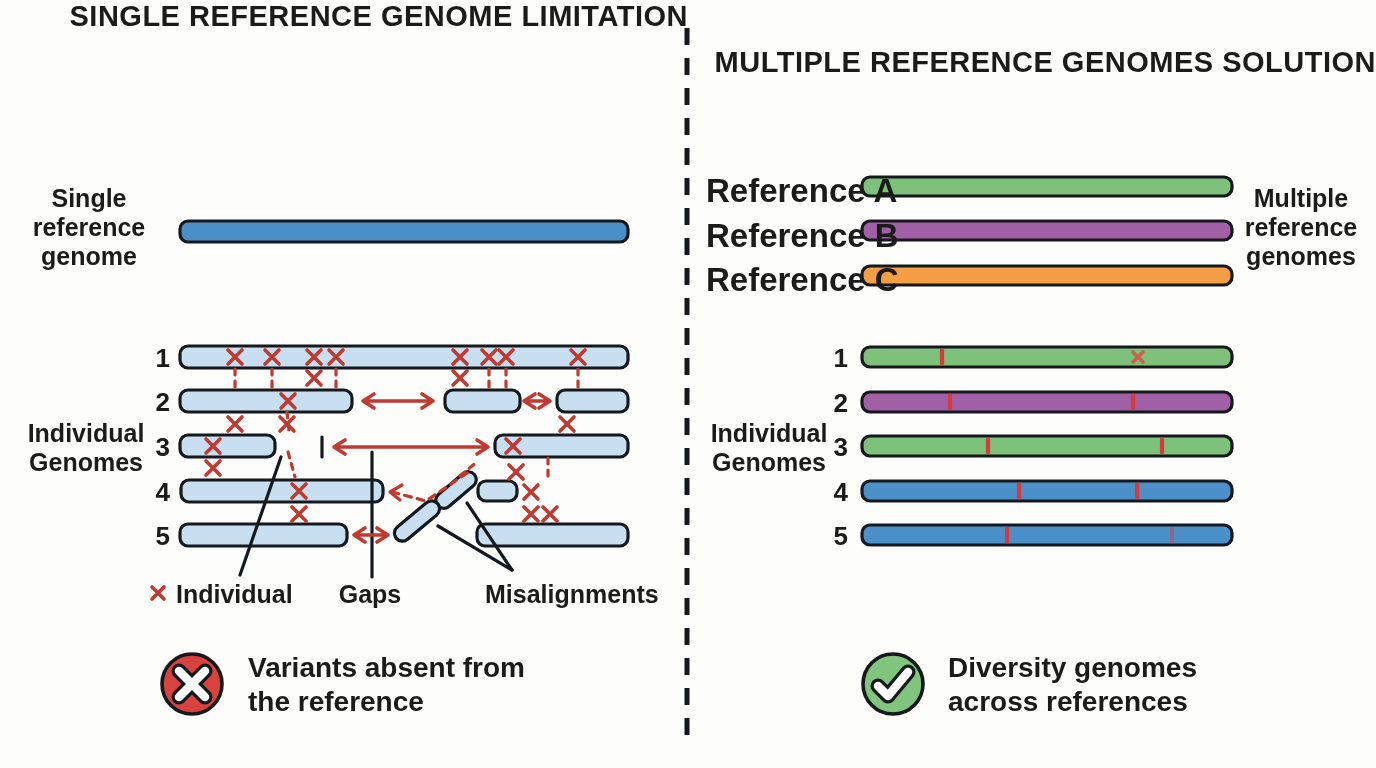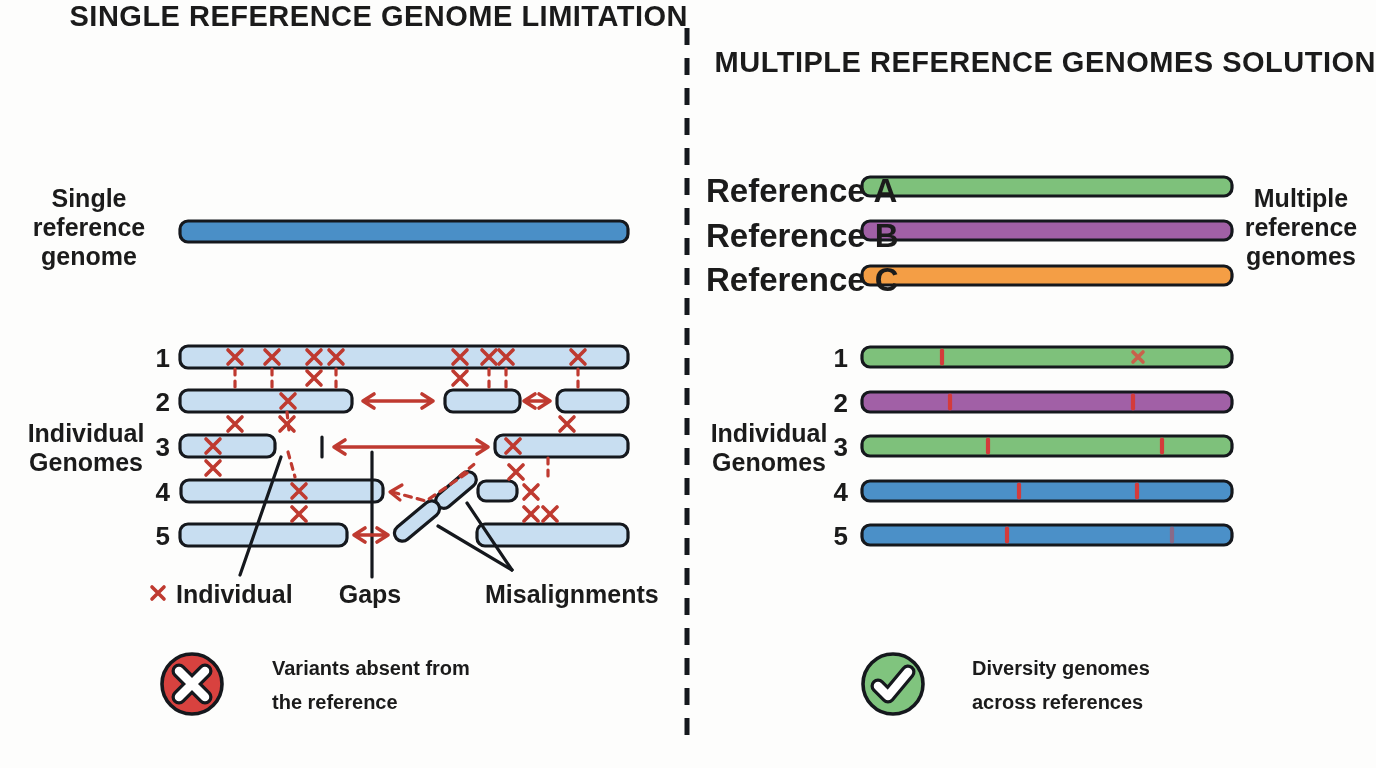--- a/index.html
+++ b/index.html
@@ -4,21 +4,21 @@
 <style>
   html,body{margin:0;padding:0;background:#ffffff;}
   .canvas{position:relative;width:1376px;height:768px;background:#fdfdfc;overflow:hidden;
           font-family:"Liberation Sans","DejaVu Sans",sans-serif;color:#1b1b1b;}
   #diagram-svg{position:absolute;left:0;top:0;width:1376px;height:768px;}
   .txt{position:absolute;white-space:nowrap;}
   .title{font-size:29px;font-weight:700;letter-spacing:0.5px;text-align:right;color:#1b1b1b;}
   .side-label{font-size:25px;font-weight:700;line-height:29px;text-align:center;}
   .row-num{font-size:26px;font-weight:700;text-align:right;}
   .legend-label{font-size:25px;font-weight:700;}
-  .badge-text{font-size:20px;font-weight:700;line-height:34px;margin-left:24px;}
+  .badge-text{font-size:28px;font-weight:700;line-height:34px;}
   .ref-label{font-size:33px;font-weight:700;text-align:right;}
 </style>
 </head>
 <body>
 
 <div class="canvas">
 
   <svg id="diagram-svg" viewBox="0 0 1376 768" xmlns="http://www.w3.org/2000/svg">
       <line x1="687" y1="28" x2="687" y2="742" stroke="#15181d" stroke-width="5" stroke-dasharray="17 13"></line>
       <rect x="180" y="221" width="448" height="21" rx="8" ry="8" fill="#4a8fc7" stroke="#15181d" stroke-width="3.2"></rect>

